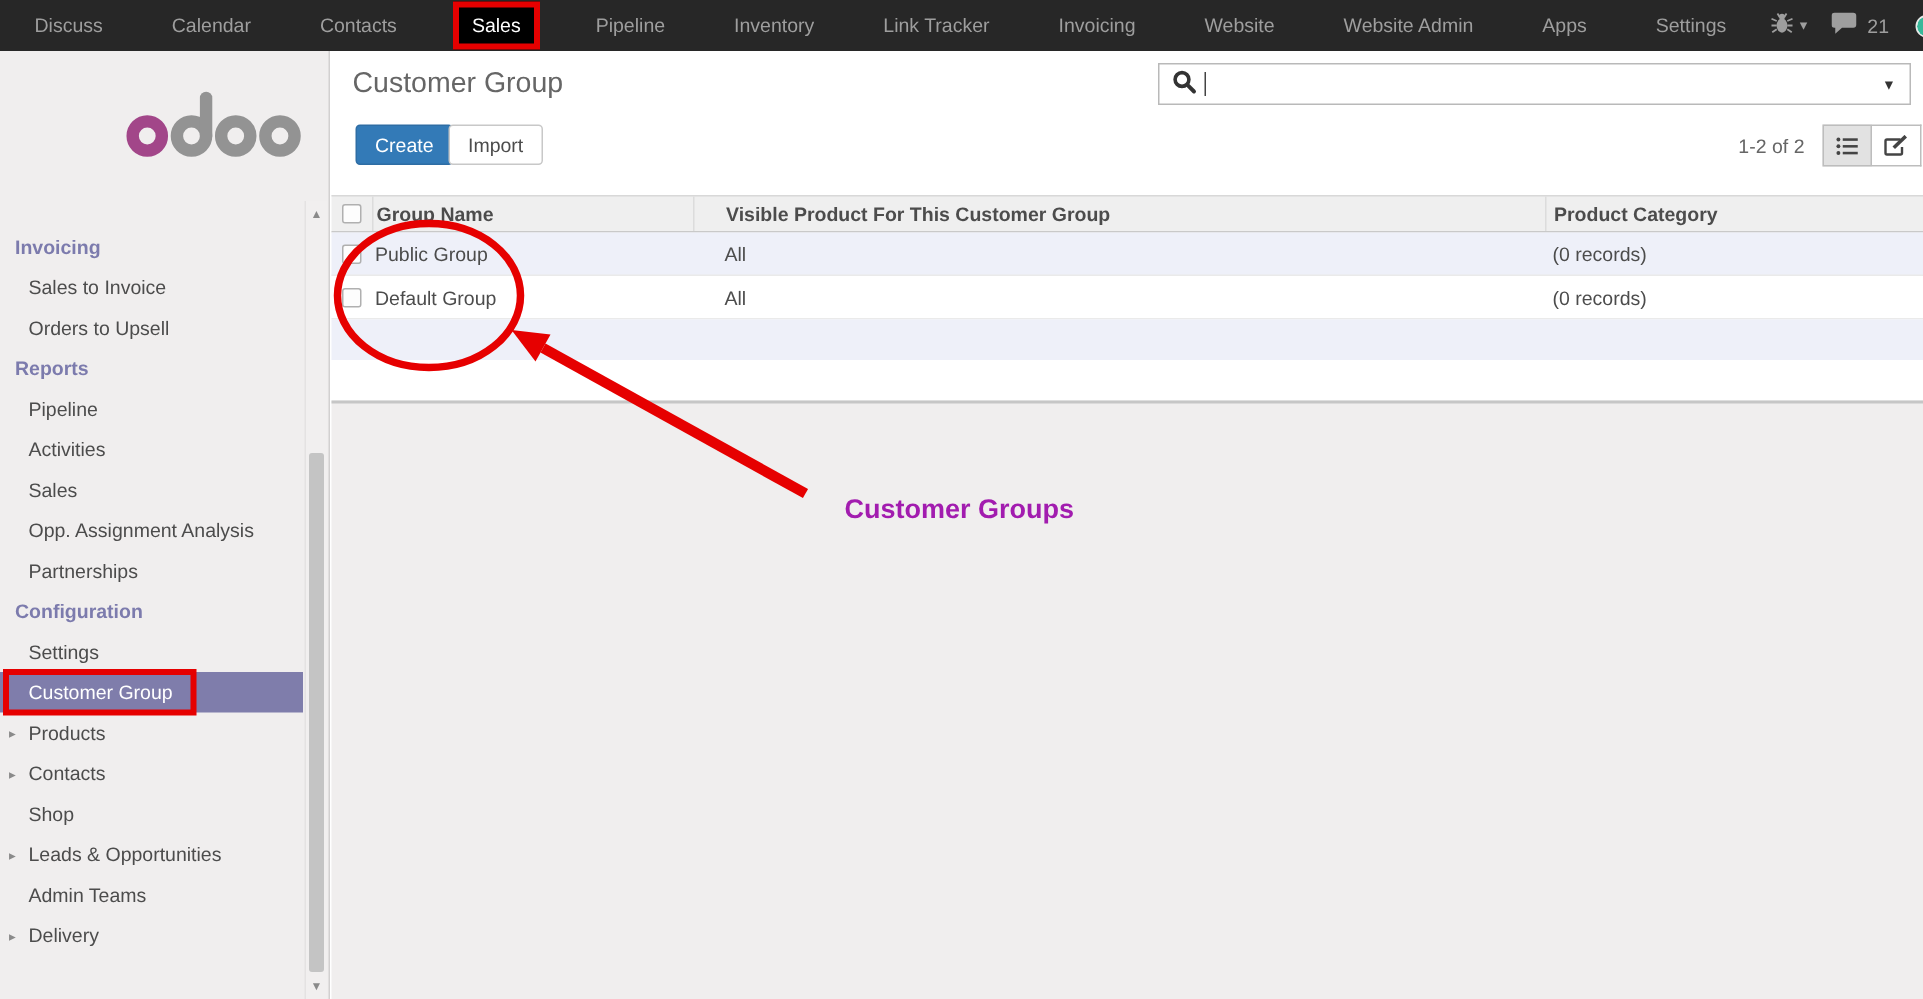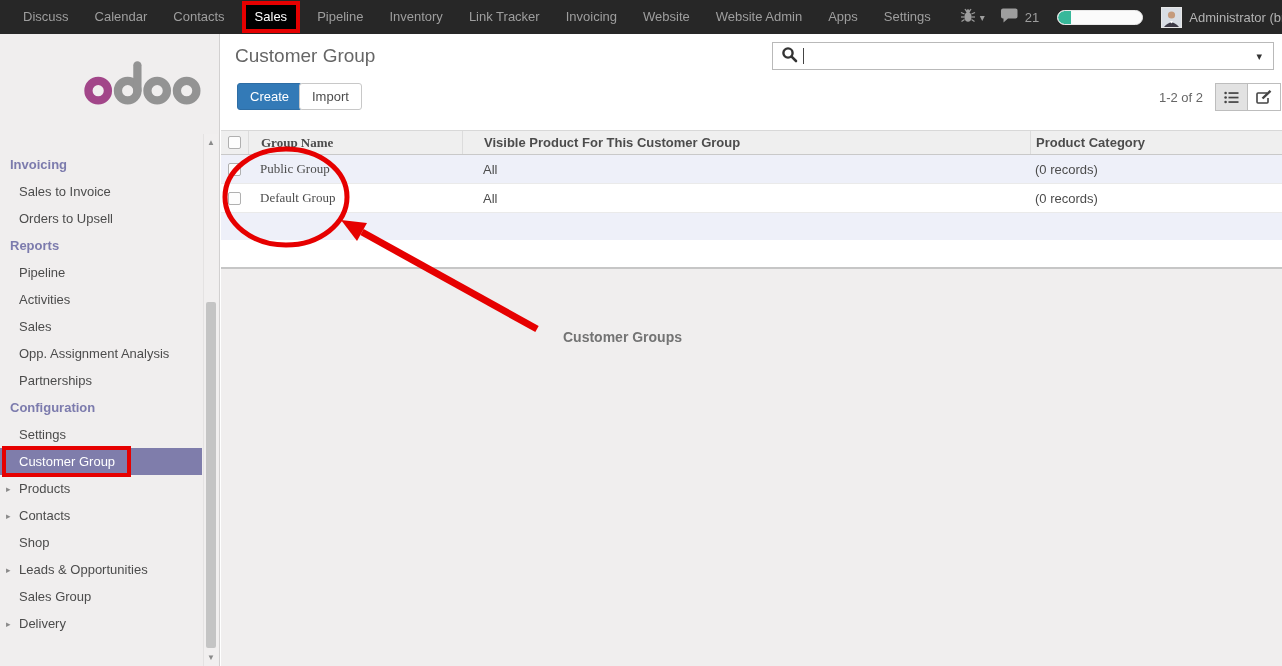--- a/index.html
+++ b/index.html
@@ -6,21 +6,21 @@
   html,body { background:#fff; }
   .screen {
     position:relative; width:1282px; height:666px; overflow:hidden;
     font-family:"Liberation Sans", sans-serif; font-size:13px; background:#fff;
   }
   
   .topbar {
     position:absolute; top:0; left:0; width:100%; height:34px;
     background:#272727; display:flex; align-items:center; z-index:20;
   }
-  .topnav { display:flex; align-items:center; margin-left:10px; }
+  .topnav { display:flex; align-items:center; margin-left:10px;gap:20px; }
   .nav-item {
     padding:0 13px; line-height:34px; color:#9e9e9e; cursor:pointer; white-space:nowrap;
   }
   .nav-item.active {
     background:#000; color:#fff; line-height:22px; padding:1px 9px;
     border:4px solid #e60000; margin:0 4px;
   }
   .topbar-right { margin-left:auto; display:flex; align-items:center; padding-right:10px; }
   .tb-group { display:flex; align-items:center; margin-left:16px; cursor:pointer; }
   .tb-caret { color:#9e9e9e; font-size:10px; margin-left:4px; }
@@ -102,40 +102,40 @@
   .vs-btn.active { background:#e2e2e2; }
   .vs-btn + .vs-btn { border-left:none; }
   
   .listview { position:absolute; left:0; right:0; top:96px; }
   .lv-row { display:flex; align-items:center; }
   .lv-header {
     height:25px; background:#efefef; border-top:1px solid #d8d8d8;
     border-bottom:1px solid #c9c9c9; font-weight:bold; color:#4c4c4c;
   }
   .c0 { width:27px; display:flex; align-items:center; justify-content:flex-start; padding-left:7px; align-self:stretch; }
-  .c1 { width:214px; padding-left:12px;font-family:Liberation Serif, serif; }
+  .c1 { width:214px; padding-left:2px; }
   .c2 { width:568px; padding-left:21px; }
   .c3 { flex:1; padding-left:5px; }
   .lv-header .c1, .lv-header .c2, .lv-header .c3 { border-left:1px solid #dcdcdc; align-self:stretch; line-height:24px; }
   .lv-data { height:29px; color:#4c4c4c; border-bottom:1px solid #eaeaea; cursor:pointer; }
   .lv-empty { height:27px; }
   .stripe { background:#eef0f9; }
   .checkbox {
     width:13px; height:13px; border:1px solid #b0b0b0; border-radius:2px;
     background:#fdfdfd; cursor:pointer;
   }
   .content-below {
     position:absolute; left:0; right:0; top:233px; bottom:0;
     background:#f0eeee; border-top:2px solid #c6c6c6;
   }
   
   .anno-svg { position:absolute; left:0; top:0; z-index:50; pointer-events:none; }
   .anno-callout {
     position:absolute; left:563px; top:329px; z-index:50; pointer-events:none;
-    color:#737373; font-weight:bold; font-size:14px; white-space:nowrap;
+    color:#a21caf; font-weight:bold; font-size:18px; white-space:nowrap;
   }
 </style>
 </head>
 <body>
 
 <div class="screen">
 
   <div class="topbar">
     <div class="topnav">
       <span class="nav-item">Discuss</span>
@@ -235,21 +235,21 @@
         </div>
         <div class="sb-item">
           <span class="caret">▸</span>
           <span>Contacts</span>
         </div>
         <div class="sb-item">Shop</div>
         <div class="sb-item">
           <span class="caret">▸</span>
           <span>Leads &amp; Opportunities</span>
         </div>
-        <div class="sb-item">Sales Group</div>
+        <div class="sb-item">Admin Teams</div>
         <div class="sb-item">
           <span class="caret">▸</span>
           <span>Delivery</span>
         </div>
       </div>
     </div>
 
     <div class="sb-scroll">
       <span class="sb-arrow up">▲</span>
       <span class="sb-thumb"></span>

